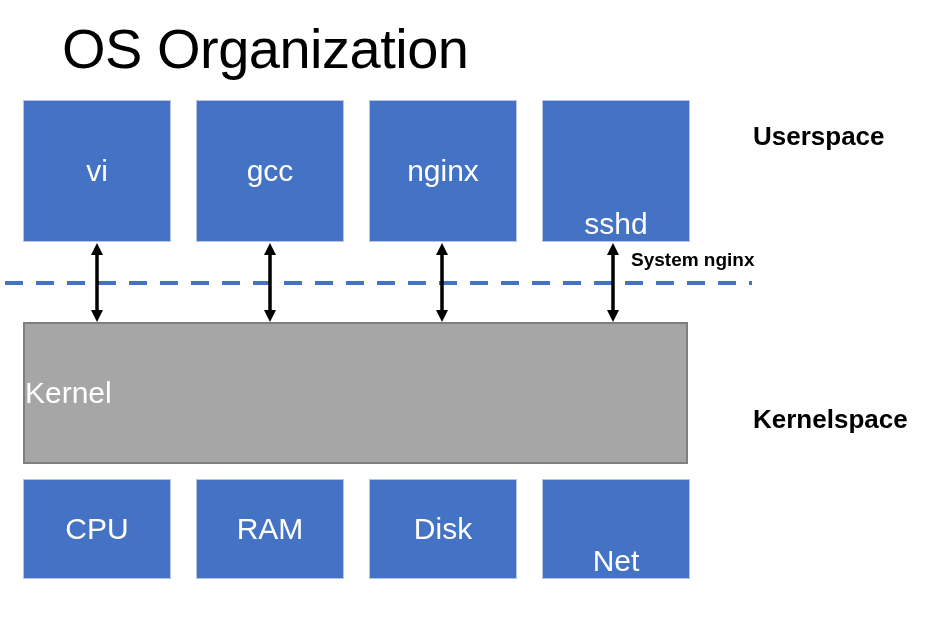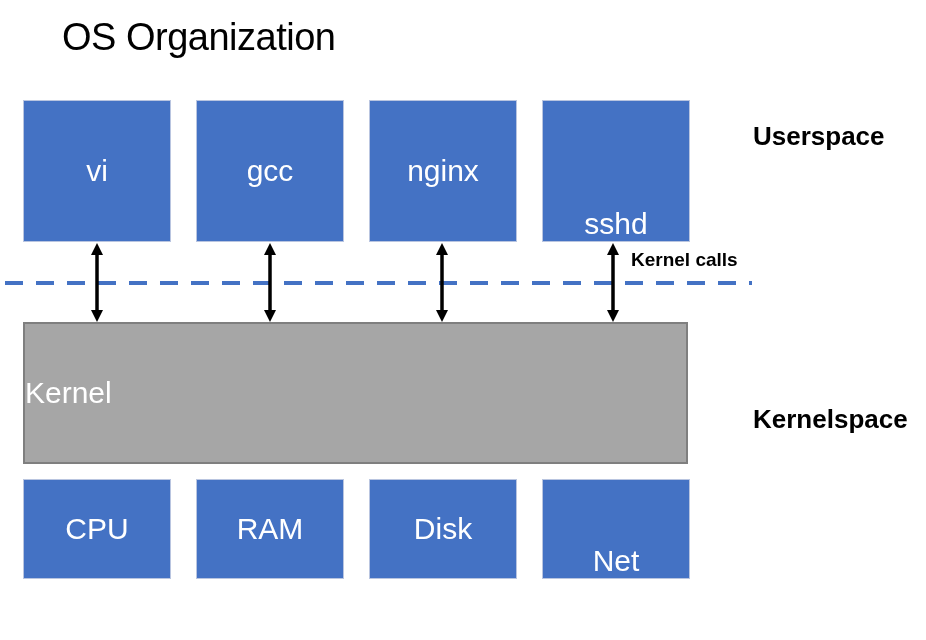--- a/index.html
+++ b/index.html
@@ -6,21 +6,21 @@
   .canvas {
     position:relative;
     width:926px; height:640px;
     background:#ffffff;
     font-family:"Liberation Sans", sans-serif;
     overflow:hidden;
   }
   .slide-title {
     position:absolute; left:62px; top:16px;
     margin:0;
-    font-size:38px; font-weight:400;
+    font-size:56px; font-weight:400;
     color:#000000;
     letter-spacing:-0.5px;
     white-space:nowrap;
   }
   .box {
     position:absolute;
     width:148px;
     display:flex; align-items:center; justify-content:center;
     box-sizing:border-box;
     color:var(--text-white,#ffffff);
@@ -121,21 +121,21 @@
       <polygon class="arrow-head" points="442,243 436,255 448,255"></polygon>
       <polygon class="arrow-head" points="442,322 436,310 448,310"></polygon>
     </g>
     <g>
       <line class="arrow-shaft" x1="613" y1="253" x2="613" y2="312"></line>
       <polygon class="arrow-head" points="613,243 607,255 619,255"></polygon>
       <polygon class="arrow-head" points="613,322 607,310 619,310"></polygon>
     </g>
   </svg>
 
-  <div class="syscalls-label">Kernel calls</div>
+  <div class="syscalls-label">System nginx</div>
 
   <div class="kernel-box">
     <span>Kernel</span>
   </div>
 
   <div class="side-label kernelspace">Kernelspace</div>
 
   <div class="box hw-box col-0">
     <span>CPU</span>
   </div>

